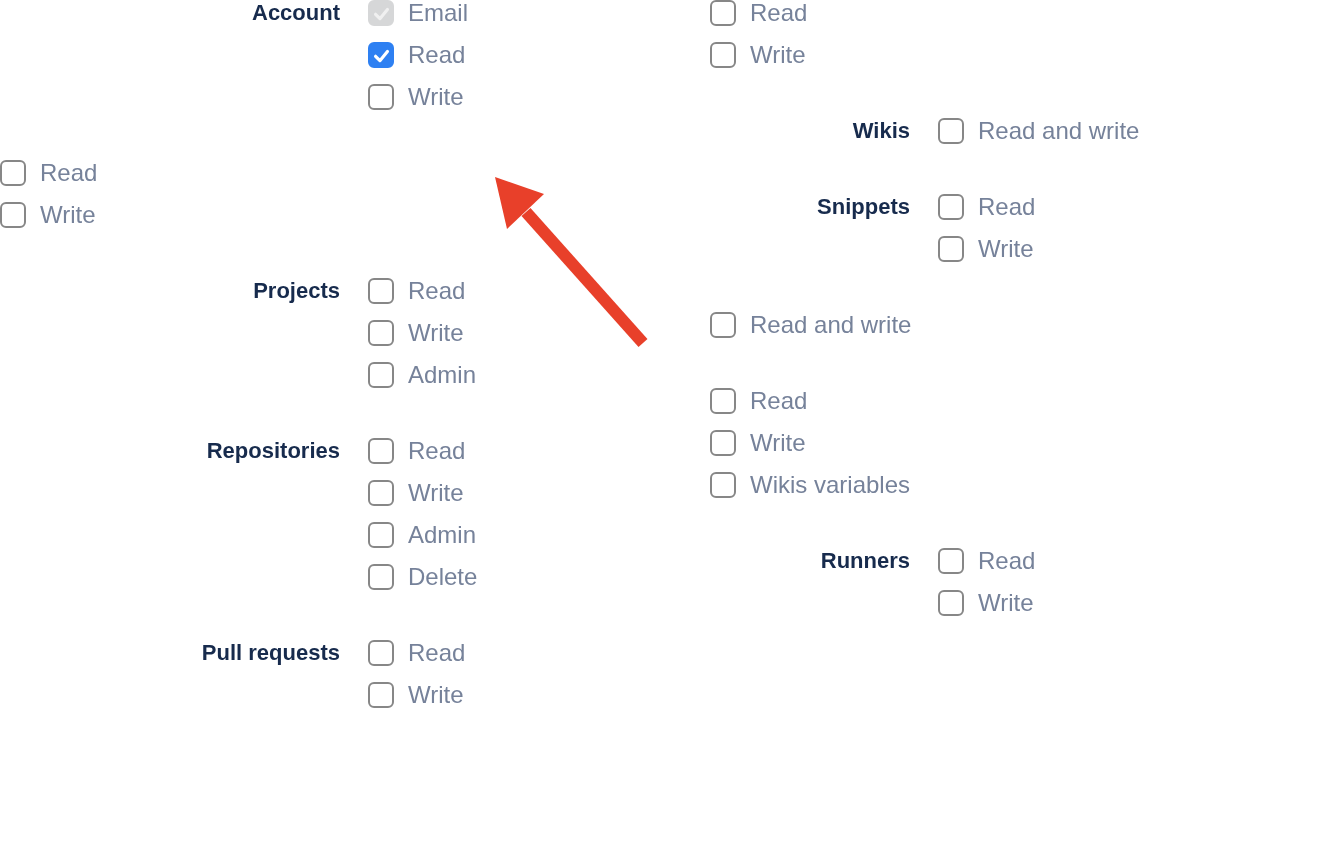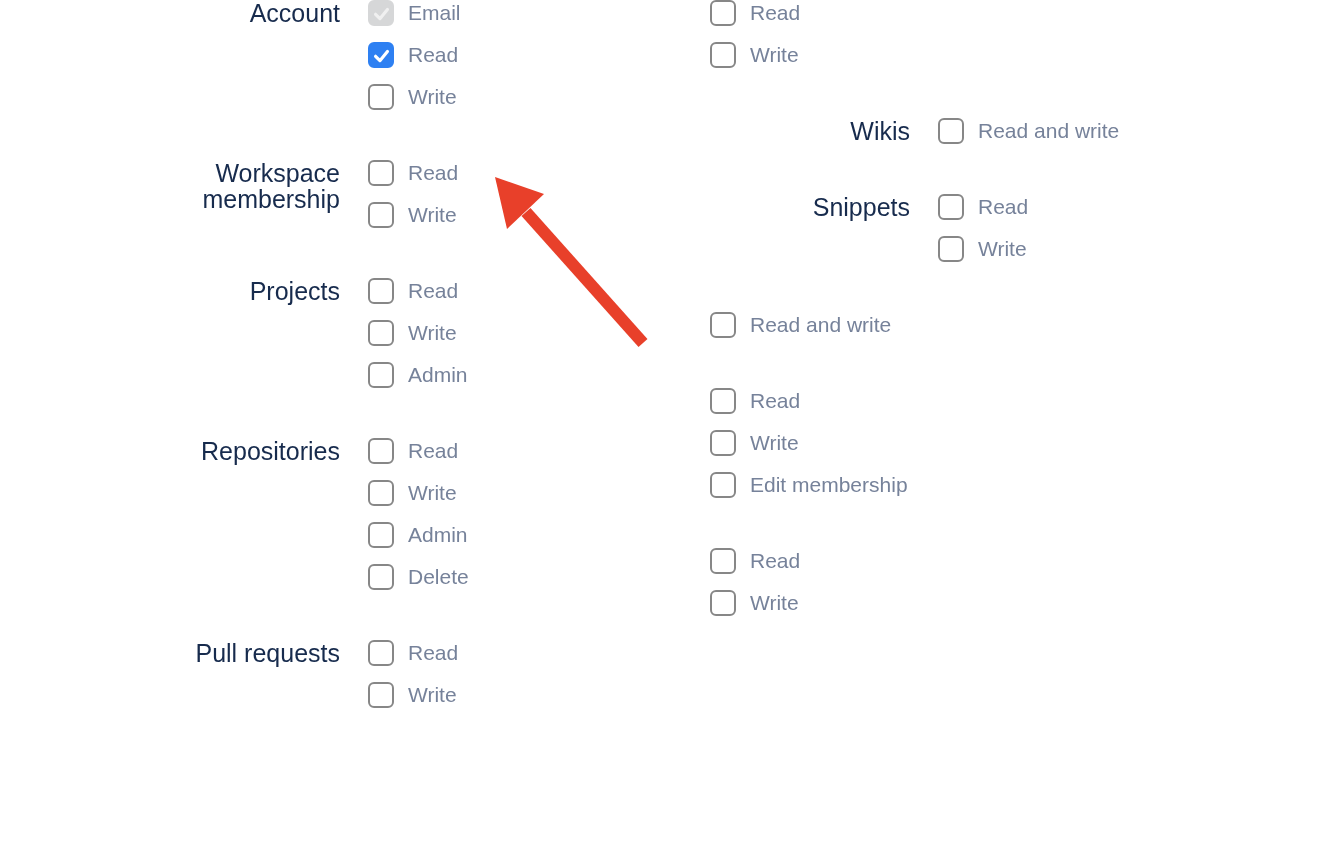--- a/index.html
+++ b/index.html
@@ -21,22 +21,22 @@
   }
   .columns { display: flex; align-items: flex-start; }
   .col { display: flex; flex-direction: column; }
   .col-1 { width: 710px; }
   .col-2 { width: 612px; }
   .group { display: flex; align-items: flex-start; margin-bottom: 34px; }
   .glabel {
     flex: 0 0 auto;
     text-align: right;
     margin-right: 28px;
-    font-weight: normal;
-    font-size: 25px;
+    font-weight: bold;
+    font-size: 22px;
     line-height: 26px;
     color: var(--label-text, #172B4D);
   }
   .col-1 .glabel { width: 340px; }
   .col-2 .glabel { width: 200px; }
   .glabel span { display: inline-block; text-align: right; }
   .col-1 .glabel span { max-width: 180px; }
   .opts { display: flex; flex-direction: column; }
   .row { display: flex; align-items: center; margin-bottom: 16px; }
   .cb {
@@ -54,21 +54,21 @@
     border-color: var(--cb-checked, #2E80F2);
   }
   .cb.checked.disabled {
     background: var(--cb-disabled, #D6D7D8);
     border-color: var(--cb-disabled, #D6D7D8);
   }
   .cb svg { width: 19px; height: 19px; display: block; }
   .cb.checked svg path { stroke: var(--check-mark, #FFFFFF); }
   .cb.checked.disabled svg path { stroke: var(--check-mark-disabled, #F0F0F0); }
   .olabel {
-    font-size: 21px;
+    font-size: 24px;
     line-height: 26px;
     color: var(--option-text, #76829A);
   }
   .arrow-overlay {
     position: absolute;
     left: 0; top: 0;
     width: 1322px; height: 844px;
     pointer-events: none;
   }
 </style>
@@ -97,21 +97,20 @@
               </span>
               <span class="olabel">Read</span>
             </div>
             <div class="row">
               <span class="cb"></span>
               <span class="olabel">Write</span>
             </div>
           </div>
         </div>
         <div class="group">
-          <div class="glabel"><span>Workspace membership</span></div>
           <div class="opts">
             <div class="row">
               <span class="cb"></span>
               <span class="olabel">Read</span>
             </div>
             <div class="row">
               <span class="cb"></span>
               <span class="olabel">Write</span>
             </div>
           </div>
@@ -216,25 +215,26 @@
             <div class="row">
               <span class="cb"></span>
               <span class="olabel">Read</span>
             </div>
             <div class="row">
               <span class="cb"></span>
               <span class="olabel">Write</span>
             </div>
             <div class="row">
               <span class="cb"></span>
-              <span class="olabel">Edit membership</span>
-            </div>
-          </div>
-        </div>
-        <div class="group">
+              <span class="olabel">Wikis variables</span>
+            </div>
+          </div>
+        </div>
+        <div class="group">
+          <div class="glabel"><span>Runners</span></div>
           <div class="opts">
             <div class="row">
               <span class="cb"></span>
               <span class="olabel">Read</span>
             </div>
             <div class="row">
               <span class="cb"></span>
               <span class="olabel">Write</span>
             </div>
           </div>

